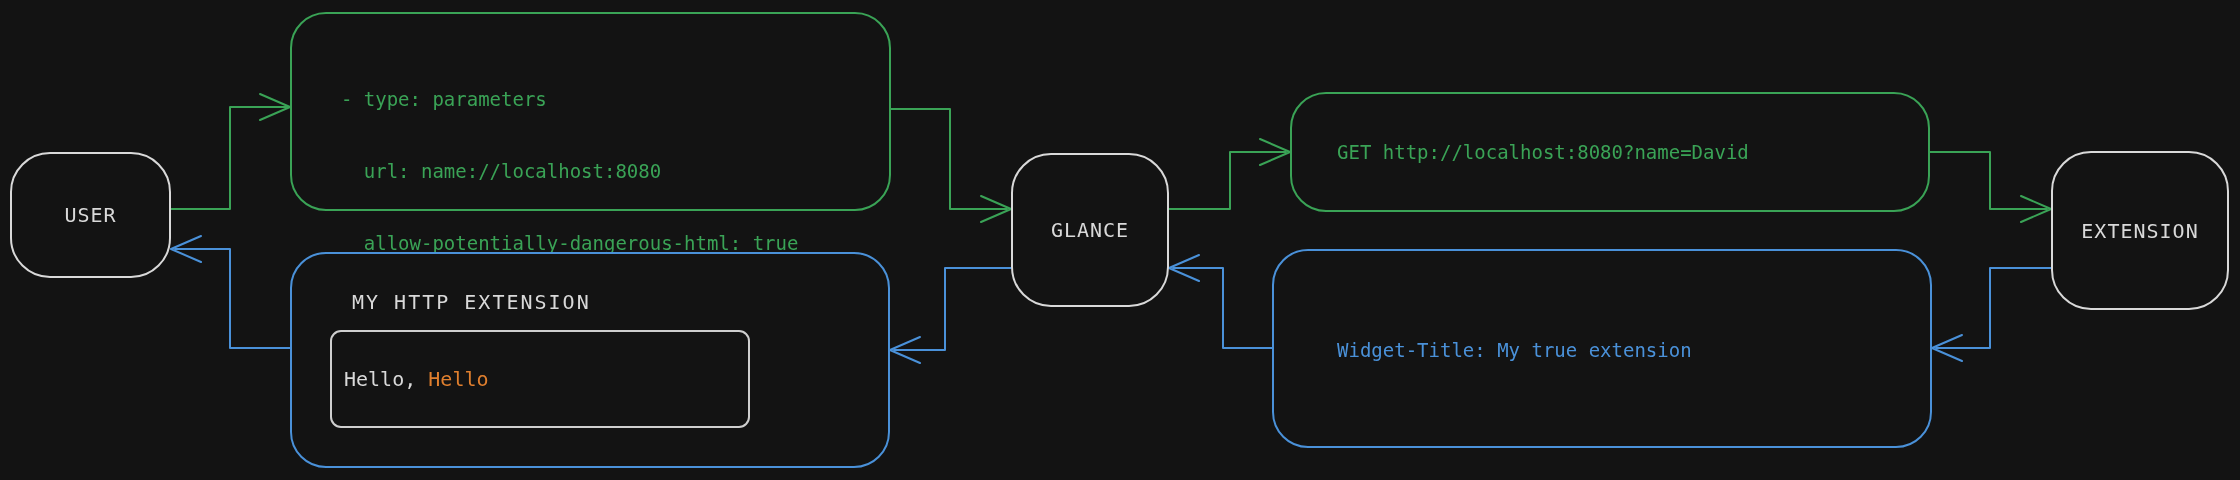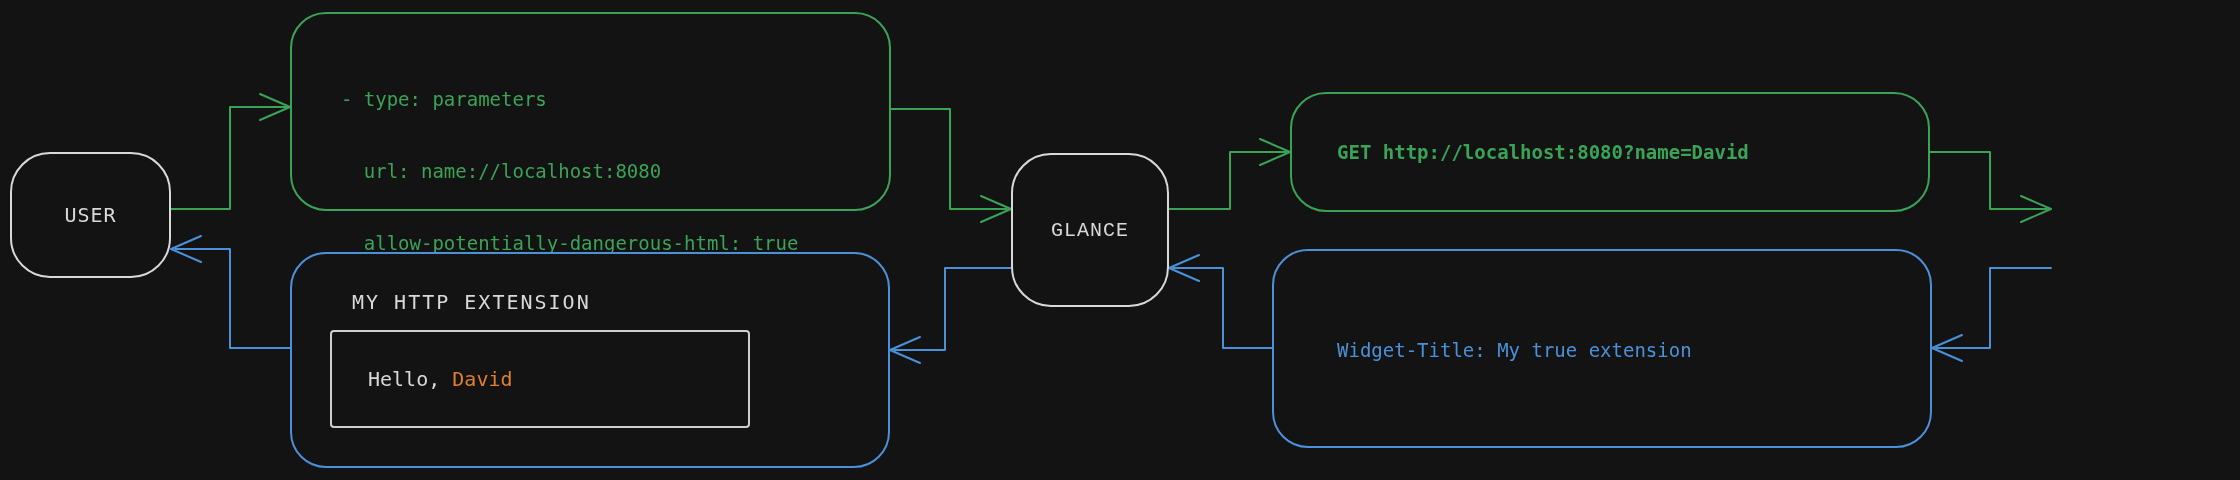--- a/index.html
+++ b/index.html
@@ -47,35 +47,34 @@
     font-size:19px;line-height:24px;
     white-space:pre;
   }
   .codeblock.green{color:var(--green);}
   .codeblock.blue{color:var(--blue);}
   .request-text{
     position:absolute;
     font-size:19px;
     color:var(--green);
     white-space:pre;
-    font-weight:bold;
   }
   .widget-title{
     position:absolute;
     color:var(--light);
     font-size:20px;letter-spacing:2px;
     white-space:pre;
   }
   .inner-box{
     position:absolute;
     border:2px solid var(--inner-border);
-    border-radius:4px;
+    border-radius:11px;
     background:var(--bg);
     display:flex;align-items:center;
-    padding-left:36px;
+    padding-left:12px;
     font-size:20px;
     white-space:pre;
     text-align:right;
   }
   .hello-prefix{color:var(--light);white-space:pre;}
   .hello-name{color:var(--orange);white-space:pre;}
 </style>
 </head>
 <body>
 
@@ -115,24 +114,27 @@
     <g>
       <polyline class="b" points="290,348 230,348 230,249 175,249"></polyline>
       <polyline class="b" points="201,236 171,249 201,262"></polyline>
     </g>
   </svg>
 
   <div class="node" style="left:10px;top:152px;width:161px;height:126px;">
     <span>USER</span>
   </div>
 
-  <div class="node" style="left:1011px;top:153px;width:158px;height:154px;font-family:Liberation Mono, monospace;">
+  <div class="node" style="left:1011px;top:153px;width:158px;height:154px;">
     <span>GLANCE</span>
   </div>
 
+  <div class="node" style="left:2051px;top:151px;width:178px;height:159px;">
+    <span>EXTENSION</span>
+  </div>
 
   <div class="box green" style="left:290px;top:12px;width:601px;height:199px;"></div>
   <div class="codeblock green" style="left:318px;top:39px;">
     <div>  - type: parameters</div>
     <div>    url: name://localhost:8080</div>
     <div>    allow-potentially-dangerous-html: true</div>
     <div>    parameters:</div>
     <div>      name: David</div>
   </div>
 
@@ -143,16 +145,16 @@
   <div class="codeblock blue" style="left:1337px;top:290px;">
     <div>Widget-Title: My true extension</div>
     
     
     
   </div>
 
   <div class="box blue" style="left:290px;top:252px;width:600px;height:216px;"></div>
   <div class="widget-title" style="left:352px;top:290px;">MY HTTP EXTENSION</div>
   <div class="inner-box" style="left:330px;top:330px;width:420px;height:98px;">
-    <span class="hello-prefix">Hello, </span><span class="hello-name">David</span>
+    <span class="hello-prefix">Hello, </span><span class="hello-name">Hello</span>
   </div>
 
 </div>
 
 </body></html>

